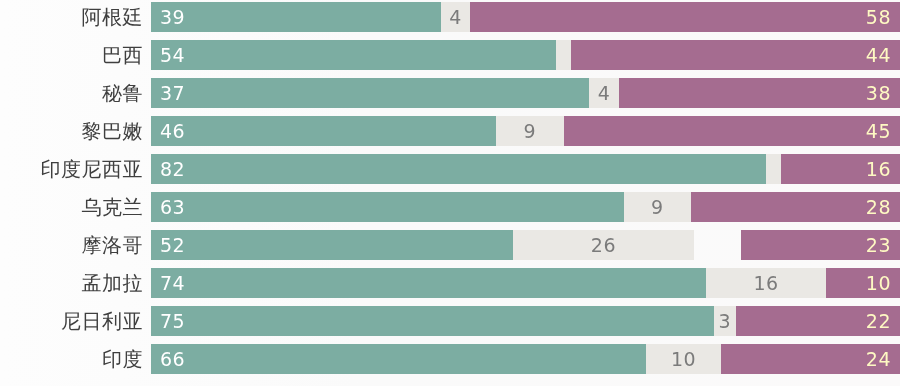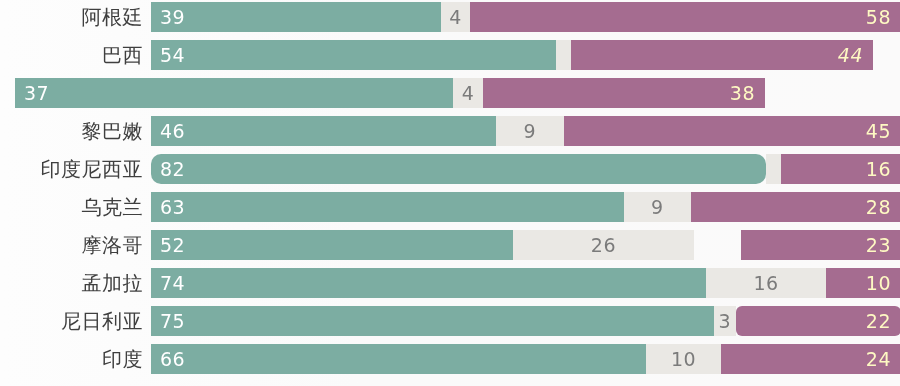--- a/index.html
+++ b/index.html
@@ -115,26 +115,27 @@
           </div>
         </div>
       </div>
       <div class="row">
         <div class="cat-label">巴西</div>
         <div class="track">
           <div class="seg seg-pos" style="width: 405px;">
             <span class="val">54</span>
           </div>
           <div class="seg seg-neu" style="width: 15px;"></div>
-          <div class="seg seg-neg" style="width: 302px; font-style: italic;">
+          <div class="seg seg-neg" style="width: 330px;">
             <span class="val">44</span>
           </div>
         </div>
       </div>
       <div class="row">
+        <div class="cat-label">秘鲁</div>
         <div class="track">
           <div class="seg seg-pos" style="width: 442.5px;">
             <span class="val">37</span>
           </div>
           <div class="seg seg-neu" style="width: 30px;">
             <span class="val">4</span>
           </div>
           <div class="seg seg-neg" style="width: 285px; text-align: center;">
             <span class="val">38</span>
           </div>
@@ -150,21 +151,21 @@
             <span class="val">9</span>
           </div>
           <div class="seg seg-neg" style="width: 337.5px;">
             <span class="val">45</span>
           </div>
         </div>
       </div>
       <div class="row">
         <div class="cat-label">印度尼西亚</div>
         <div class="track">
-          <div class="seg seg-pos" style="width: 615px; border-radius: 10px;">
+          <div class="seg seg-pos" style="width: 615px;">
             <span class="val">82</span>
           </div>
           <div class="seg seg-neu" style="width: 15px;"></div>
           <div class="seg seg-neg" style="width: 120px;">
             <span class="val">16</span>
           </div>
         </div>
       </div>
       <div class="row">
         <div class="cat-label">乌克兰</div>
@@ -210,21 +211,21 @@
       </div>
       <div class="row">
         <div class="cat-label">尼日利亚</div>
         <div class="track">
           <div class="seg seg-pos" style="width: 562.5px;">
             <span class="val">75</span>
           </div>
           <div class="seg seg-neu" style="width: 22.5px;">
             <span class="val">3</span>
           </div>
-          <div class="seg seg-neg" style="width: 165px; border-radius: 6px;">
+          <div class="seg seg-neg" style="width: 165px;">
             <span class="val">22</span>
           </div>
         </div>
       </div>
       <div class="row">
         <div class="cat-label">印度</div>
         <div class="track">
           <div class="seg seg-pos" style="width: 495px;">
             <span class="val">66</span>
           </div>

